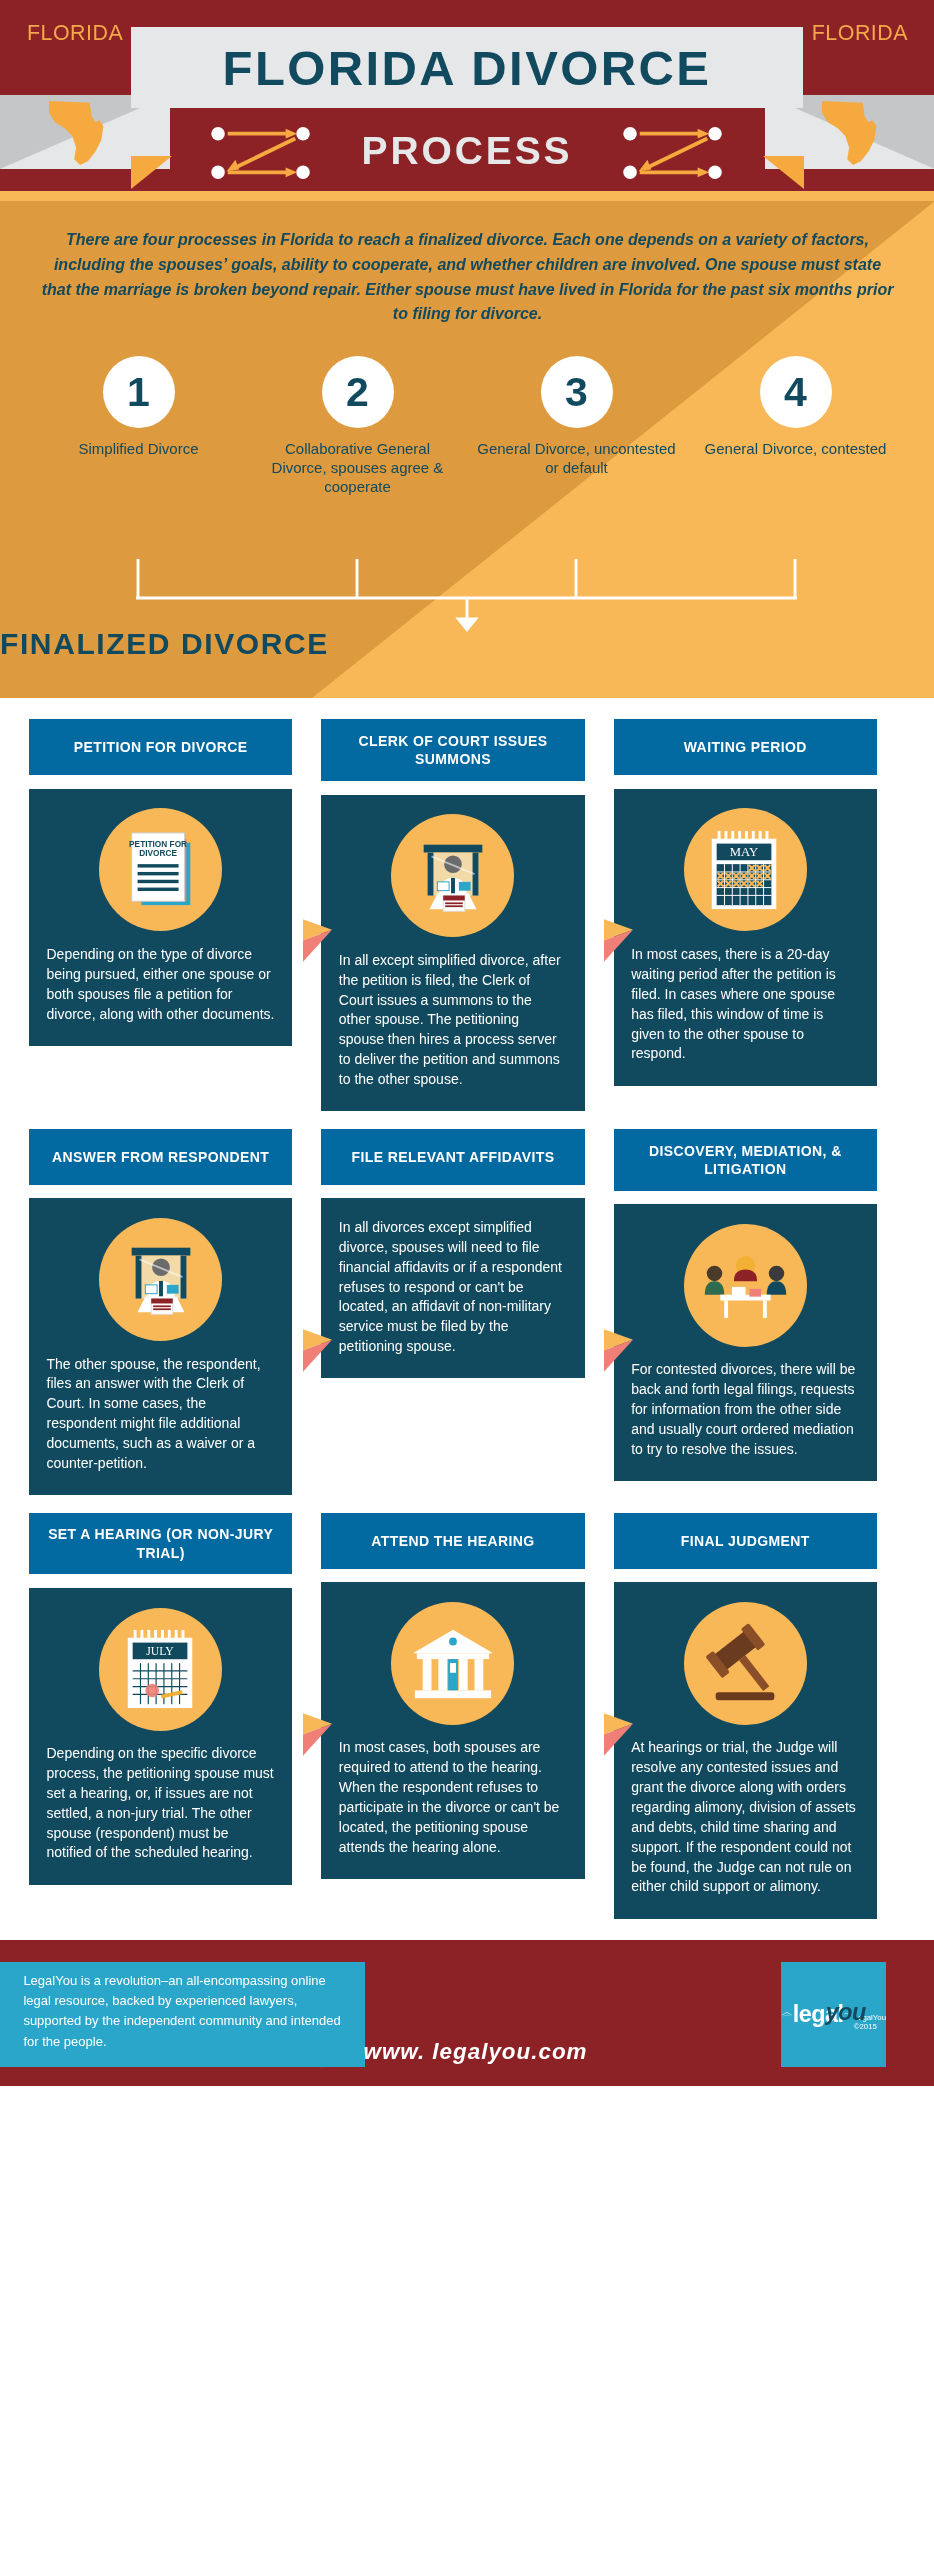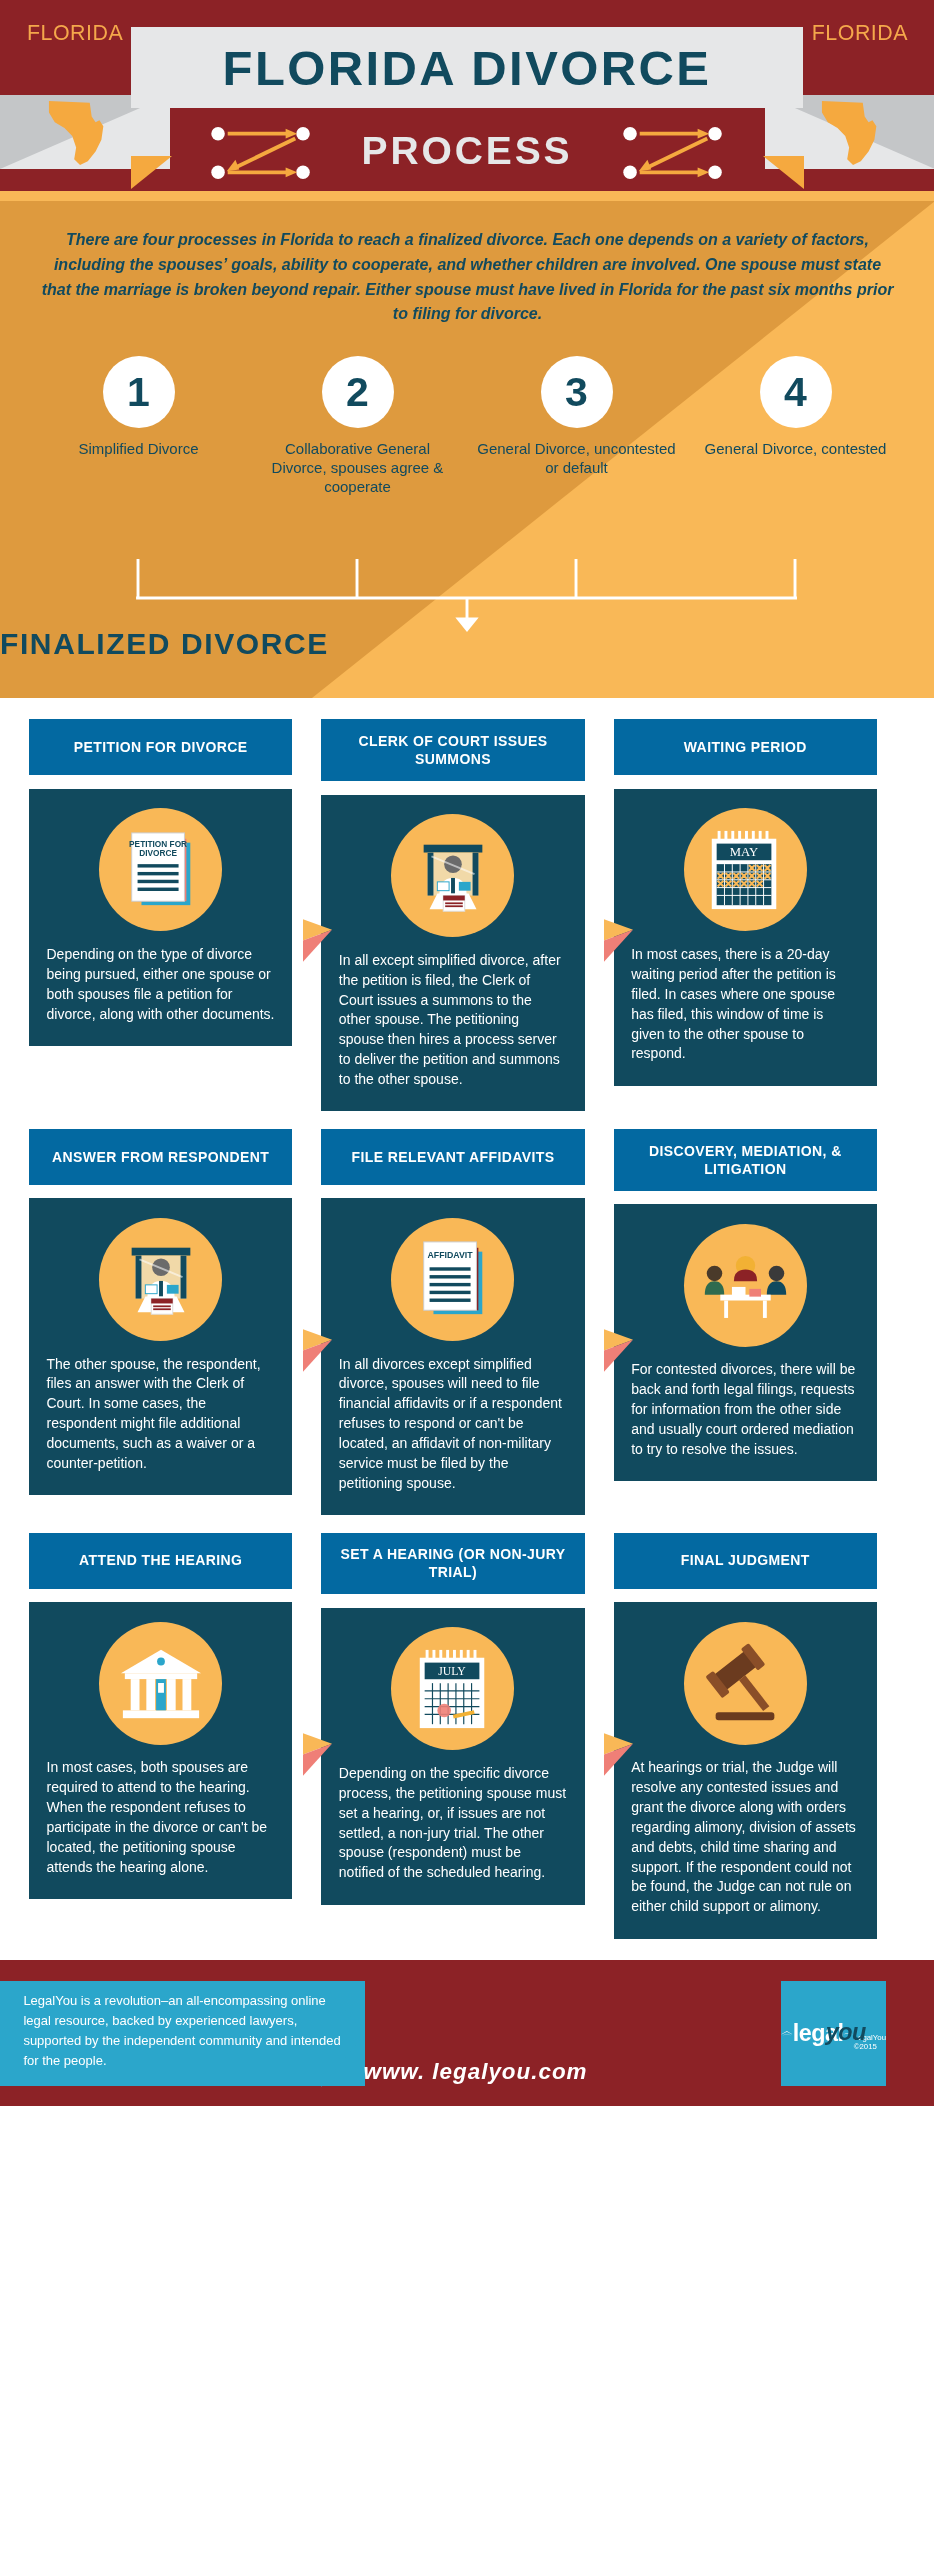--- a/index.html
+++ b/index.html
@@ -548,33 +548,20 @@
             </svg>
           </div>
           <div class="card-text">The other spouse, the respondent, files an answer with the Clerk of Court. In some cases, the respondent might file additional documents, such as a waiver or a  counter-petition.</div>
         </div>
       </div>
 
       <div class="col">
         <div class="card-head">FILE RELEVANT
 AFFIDAVITS</div>
         <div class="card-body">
-          <div class="icon-wrap">
-            <svg width="82" height="90" viewBox="0 0 84 92">
-              <rect x="22" y="18" width="50" height="64" fill="#2ba6cb"></rect>
-              <rect x="18" y="14" width="50" height="64" fill="#8c2226"></rect>
-              <rect x="12" y="8" width="54" height="70" fill="#ffffff" stroke="#cccccc"></rect>
-              <text x="39" y="24" font-size="9" font-weight="700" fill="#114a5e" text-anchor="middle" font-family="'Liberation Sans',sans-serif">AFFIDAVIT</text>
-              <rect x="18" y="34" width="42" height="3.5" fill="#114a5e"></rect>
-              <rect x="18" y="42" width="42" height="3.5" fill="#114a5e"></rect>
-              <rect x="18" y="50" width="42" height="3.5" fill="#114a5e"></rect>
-              <rect x="18" y="58" width="42" height="3.5" fill="#114a5e"></rect>
-              <rect x="18" y="66" width="42" height="3.5" fill="#114a5e"></rect>
-            </svg>
-          </div>
           <div class="card-text">In all divorces except simplified divorce, spouses will need to file financial affidavits or if a respondent refuses to respond or can't be located, an affidavit of non-military service must be filed by the petitioning spouse.</div>
         </div>
       </div>
 
       <div class="col">
         <div class="card-head">DISCOVERY,
 MEDIATION, &amp;
 LITIGATION</div>
         <div class="card-body">
           <div class="icon-wrap">
@@ -600,42 +587,20 @@
         <polygon points="0,0 30,11 0,22" fill="#f9b857"></polygon>
         <polygon points="0,22 30,11 0,44" fill="#ef7f77"></polygon>
       </svg>
       <svg class="arrow-between a2" viewBox="0 0 30 44">
         <polygon points="0,0 30,11 0,22" fill="#f9b857"></polygon>
         <polygon points="0,22 30,11 0,44" fill="#ef7f77"></polygon>
       </svg>
     </div>
 
     <div class="row">
-      <div class="col">
-        <div class="card-head">ATTEND
-THE HEARING</div>
-        <div class="card-body">
-          <div class="icon-wrap">
-            <svg width="92" height="86" viewBox="0 0 94 88">
-              <polygon points="47,10 88,34 6,34" fill="#ffffff"></polygon>
-              <rect x="10" y="34" width="74" height="6" fill="#ffffff"></rect>
-              <rect x="16" y="40" width="9" height="32" fill="#ffffff"></rect>
-              <rect x="32" y="40" width="9" height="32" fill="#ffffff"></rect>
-              <rect x="53" y="40" width="9" height="32" fill="#ffffff"></rect>
-              <rect x="69" y="40" width="9" height="32" fill="#ffffff"></rect>
-              <rect x="8" y="72" width="78" height="8" fill="#ffffff"></rect>
-              <rect x="42" y="40" width="10" height="32" fill="#2ba6cb"></rect>
-              <rect x="44" y="44" width="6" height="10" fill="#ffffff"></rect>
-              <circle cx="47" cy="22" r="4" fill="#2ba6cb"></circle>
-            </svg>
-          </div>
-          <div class="card-text">In most cases, both spouses are required to attend to the hearing. When the respondent refuses to participate in the divorce or can't be located, the petitioning spouse attends the hearing alone.</div>
-        </div>
-      </div>
-
       <div class="col">
         <div class="card-head">SET A HEARING (OR
 NON-JURY TRIAL)</div>
         <div class="card-body">
           <div class="icon-wrap">
             <svg width="86" height="90" viewBox="0 0 88 92">
               <g fill="#ffffff">
                 <rect x="16" y="6" width="3" height="12"></rect>
                   <rect x="23" y="6" width="3" height="12"></rect>
                 <rect x="30" y="6" width="3" height="12"></rect>
@@ -663,20 +628,42 @@
               </g>
               <circle cx="35" cy="68" r="7" fill="#ef7f77" opacity="0.9"></circle>
               <rect x="44" y="70" width="22" height="4" fill="#f2b134" transform="rotate(-12 55 72)"></rect>
             </svg>
           </div>
           <div class="card-text">Depending on the specific divorce process, the petitioning spouse must set a hearing, or, if issues are not settled, a non-jury trial. The other spouse (respondent) must be notified of the scheduled hearing.</div>
         </div>
       </div>
 
       <div class="col">
+        <div class="card-head">ATTEND
+THE HEARING</div>
+        <div class="card-body">
+          <div class="icon-wrap">
+            <svg width="92" height="86" viewBox="0 0 94 88">
+              <polygon points="47,10 88,34 6,34" fill="#ffffff"></polygon>
+              <rect x="10" y="34" width="74" height="6" fill="#ffffff"></rect>
+              <rect x="16" y="40" width="9" height="32" fill="#ffffff"></rect>
+              <rect x="32" y="40" width="9" height="32" fill="#ffffff"></rect>
+              <rect x="53" y="40" width="9" height="32" fill="#ffffff"></rect>
+              <rect x="69" y="40" width="9" height="32" fill="#ffffff"></rect>
+              <rect x="8" y="72" width="78" height="8" fill="#ffffff"></rect>
+              <rect x="42" y="40" width="10" height="32" fill="#2ba6cb"></rect>
+              <rect x="44" y="44" width="6" height="10" fill="#ffffff"></rect>
+              <circle cx="47" cy="22" r="4" fill="#2ba6cb"></circle>
+            </svg>
+          </div>
+          <div class="card-text">In most cases, both spouses are required to attend to the hearing. When the respondent refuses to participate in the divorce or can't be located, the petitioning spouse attends the hearing alone.</div>
+        </div>
+      </div>
+
+      <div class="col">
         <div class="card-head">FINAL
 JUDGMENT</div>
         <div class="card-body">
           <div class="icon-wrap">
             <svg width="90" height="90" viewBox="0 0 92 92">
               <g transform="rotate(-38 46 46)">
                 <rect x="22" y="20" width="48" height="20" rx="3" fill="#6b3b1f"></rect>
                 <rect x="18" y="16" width="10" height="28" rx="2" fill="#8a4e28"></rect>
                 <rect x="64" y="16" width="10" height="28" rx="2" fill="#8a4e28"></rect>
                 <rect x="43" y="40" width="8" height="40" fill="#8a4e28"></rect>

